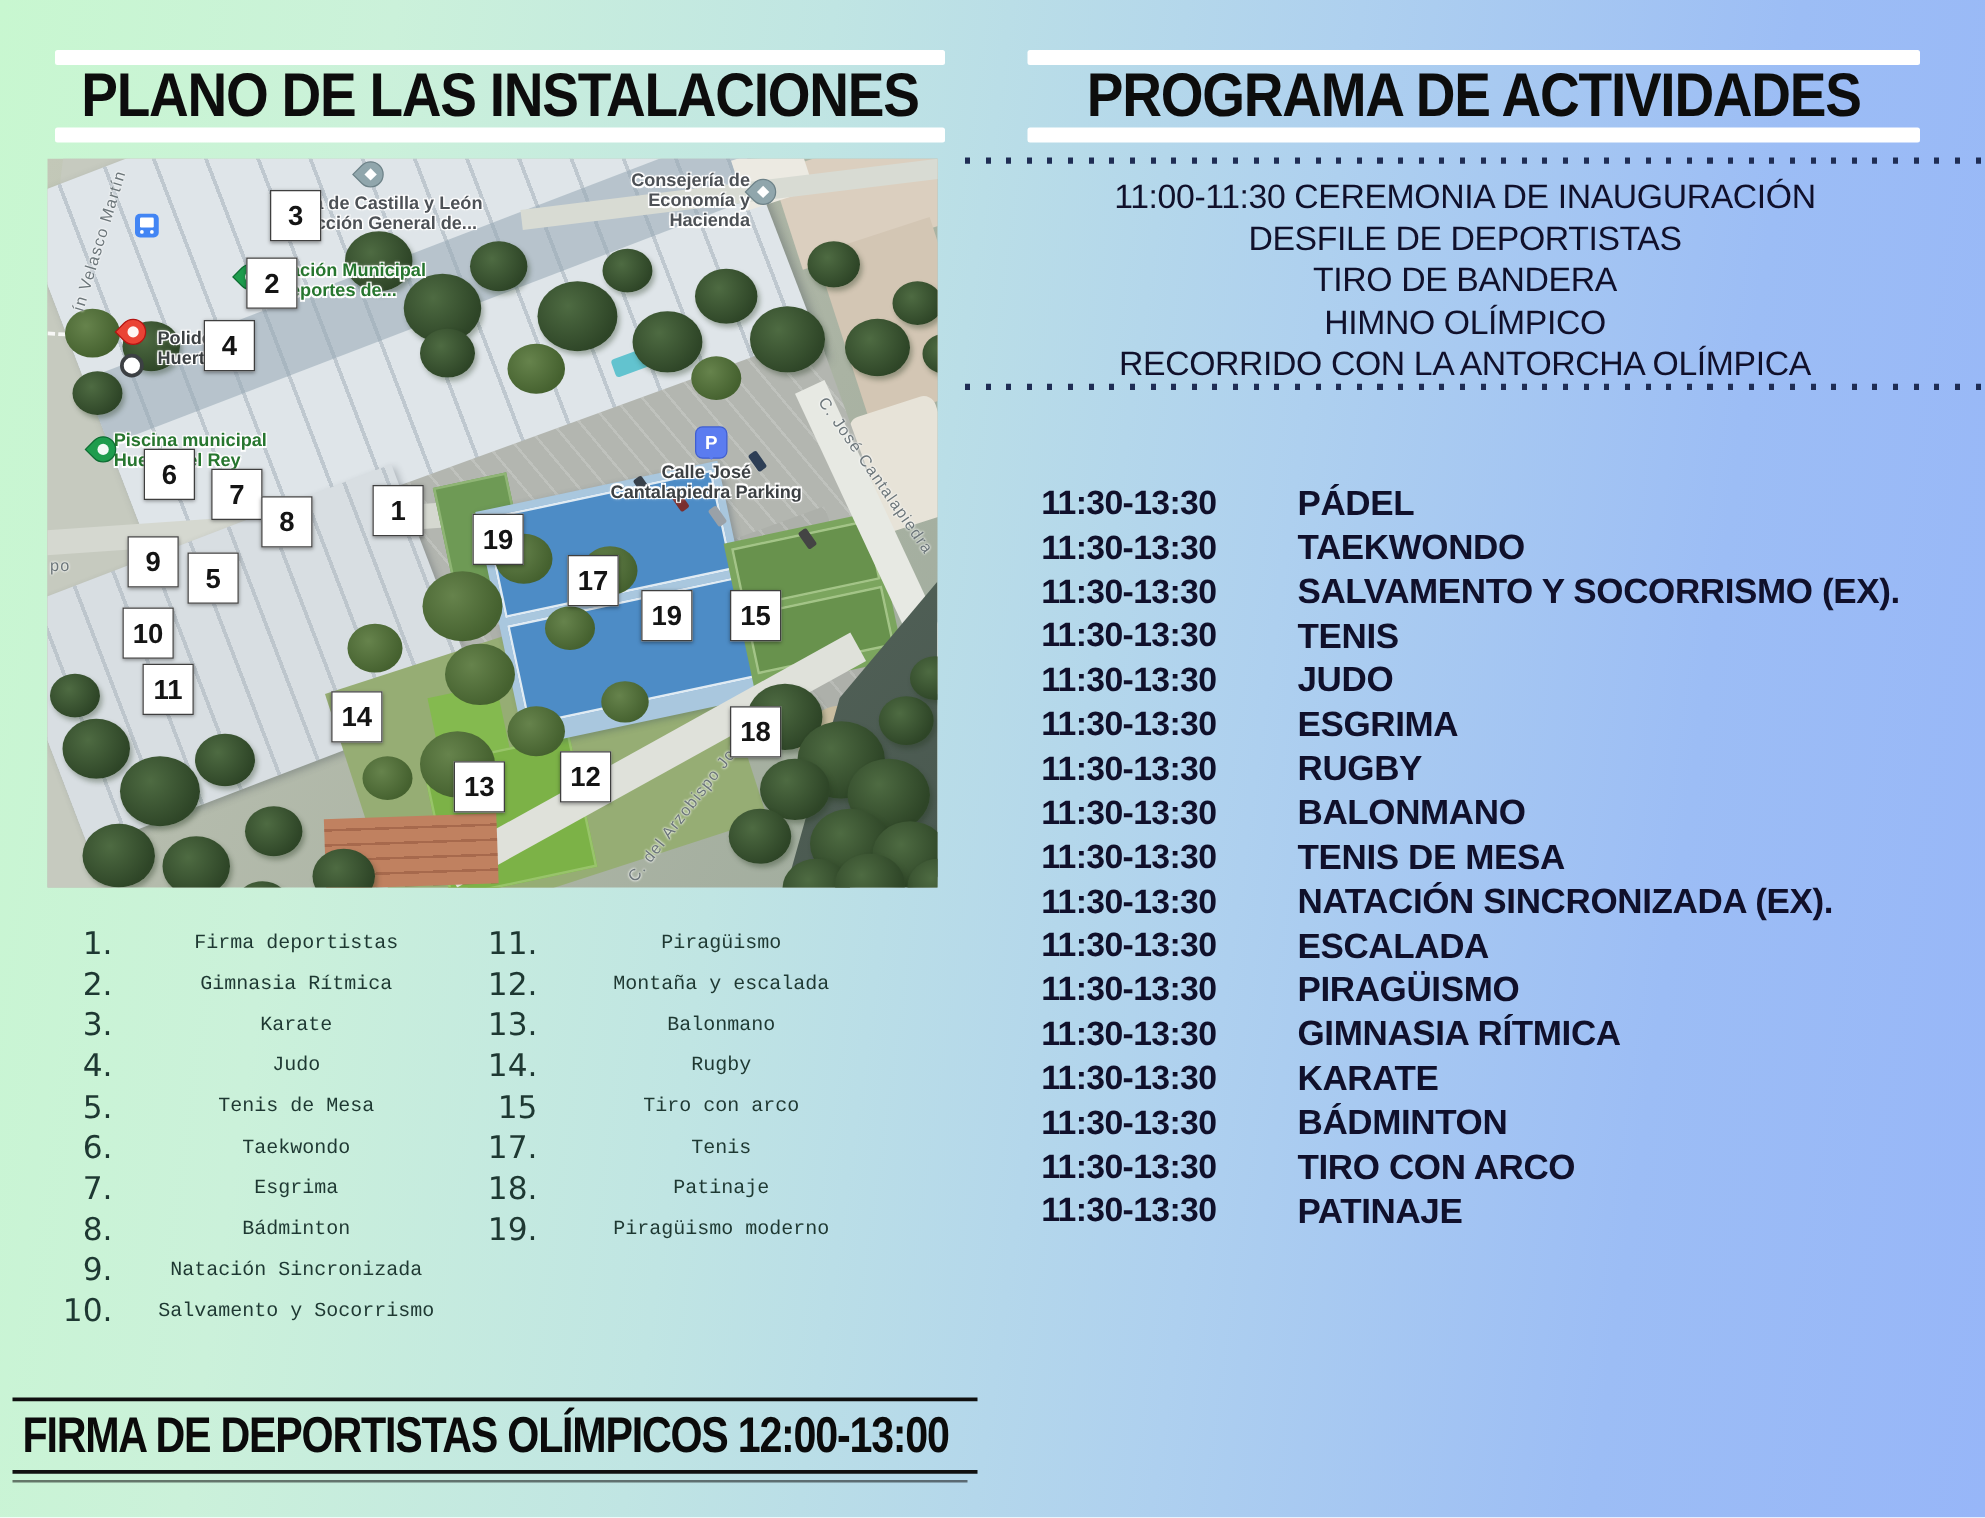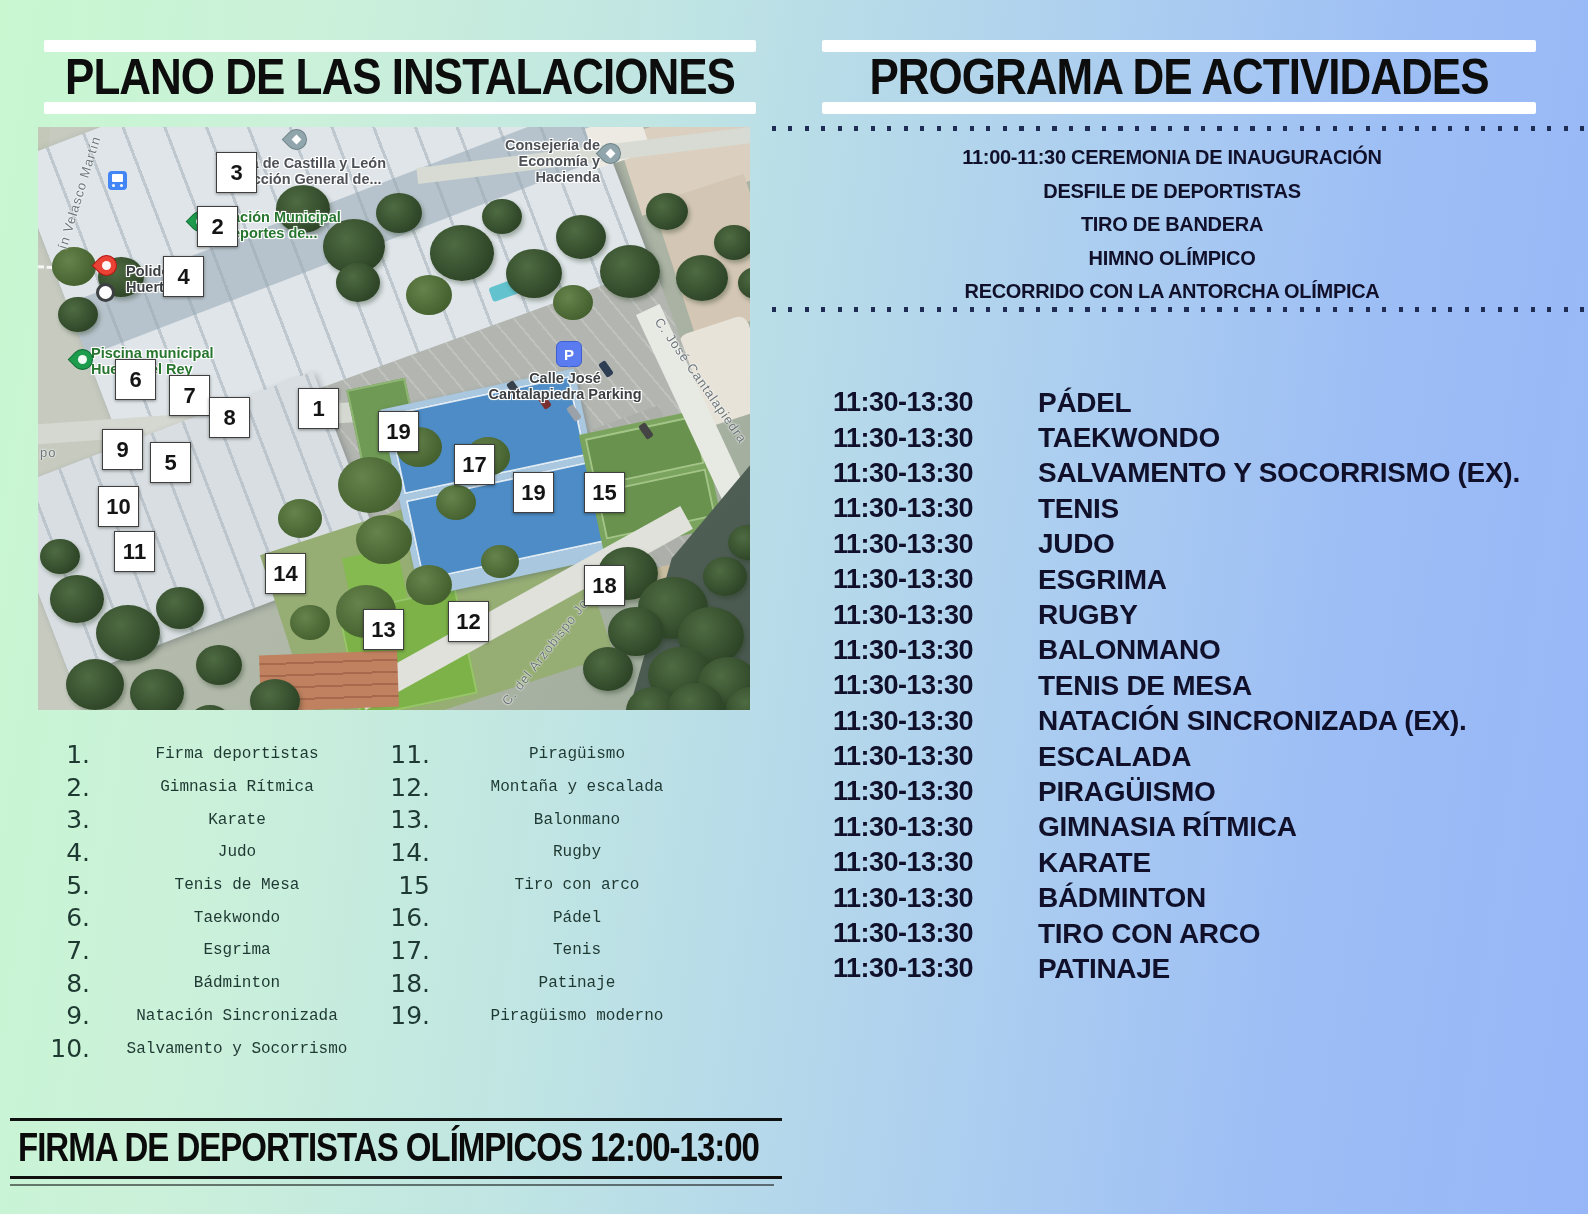--- a/index.html
+++ b/index.html
@@ -10,21 +10,21 @@
   
   .title-block{position:absolute;}
   .tbar{height:12px;background:#ffffff;border-radius:2px;}
   .title{margin:3px 0;text-align:center;font-weight:700;font-size:44px;letter-spacing:-1px;
          color:#0d0d0d;line-height:44px;transform:scaleY(1.12);white-space:nowrap;}
 
   
   .dotted{position:absolute;left:772px;width:816px;height:5px;
           background:repeating-linear-gradient(90deg,#1f2d54 0 4px,transparent 4px 16.5px);}
   .ceremony{position:absolute;left:790px;top:141px;width:764px;text-align:center;}
-  .cline{font-weight:700;font-size:20px;line-height:33.5px;color:#10102b;letter-spacing:-0.3px;}
+  .cline{font-weight:400;font-size:27px;line-height:33.5px;color:#10102b;letter-spacing:-0.3px;}
   .schedule{position:absolute;left:833px;top:385px;}
   .srow{display:flex;align-items:center;height:35.4px;}
   .stime{width:150px;font-weight:700;font-size:27px;color:#10102b;letter-spacing:-0.5px;white-space:nowrap;}
   .sact{margin-left:55px;font-weight:700;font-size:28px;color:#10102b;letter-spacing:-0.3px;white-space:nowrap;}
 
   
   .legend{position:absolute;left:44px;top:738px;width:706px;height:330px;}
   .lcol{position:absolute;top:0;width:330px;margin:0;padding:0;list-style:none;}
   .lrow{display:flex;align-items:center;height:32.7px;}
   .lnum{width:46px;text-align:right;padding-right:10px;font-family:"DejaVu Sans",sans-serif;
@@ -429,24 +429,20 @@
           <li class="lrow">
             <span class="lnum">14.</span>
             <span class="llab">Rugby</span>
           </li>
 
           <li class="lrow">
             <span class="lnum">15</span>
             <span class="llab">Tiro con arco</span>
           </li>
 
-          <li class="lrow">
-            <span class="lnum">16.</span>
-            <span class="llab">Pádel</span>
-          </li>
 
           <li class="lrow">
             <span class="lnum">17.</span>
             <span class="llab">Tenis</span>
           </li>
 
           <li class="lrow">
             <span class="lnum">18.</span>
             <span class="llab">Patinaje</span>
           </li>

